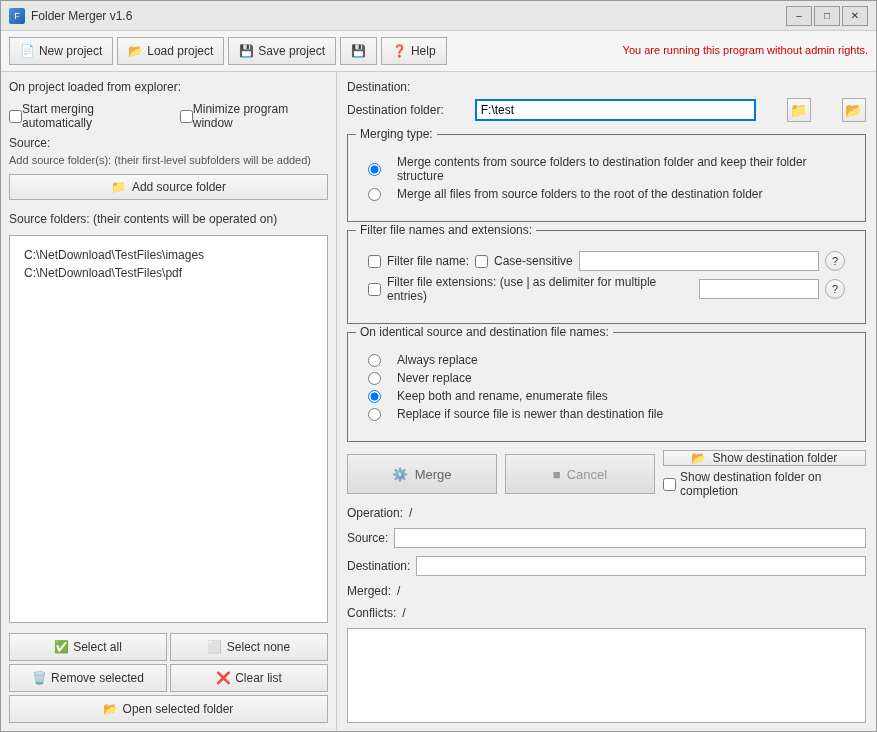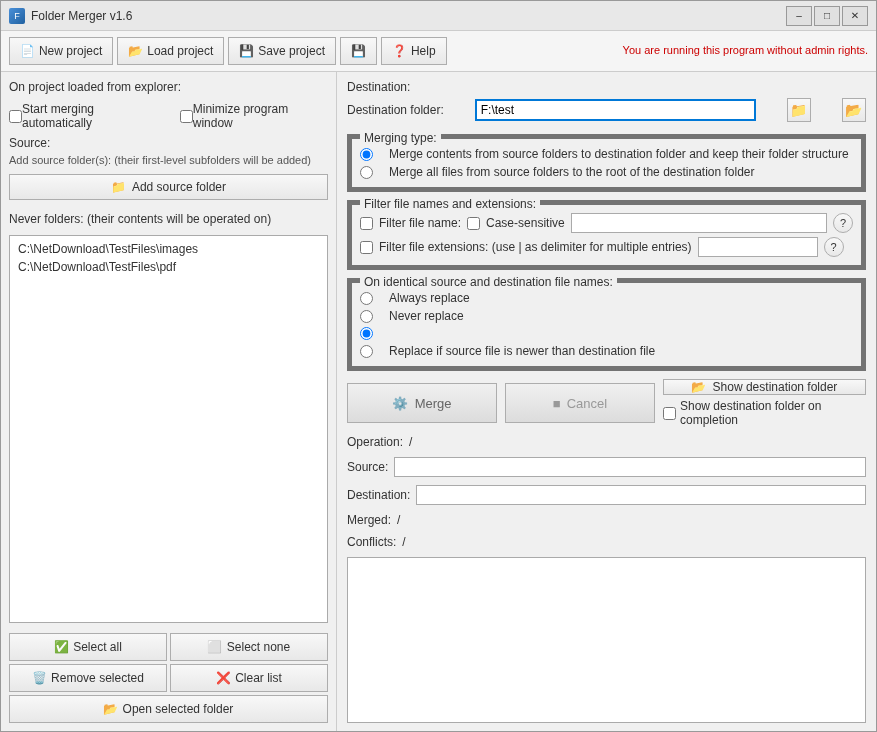--- a/index.html
+++ b/index.html
@@ -150,21 +150,21 @@
       flex: 1;
       border: 1px solid #aaa;
       background: white;
       overflow-y: auto;
       overflow-x: auto;
       min-height: 0;
     }
 
     .source-list-container ul {
       list-style: none;
-      padding: 4px;
+      padding: 10px;
     }
 
     .source-list-container li {
       padding: 2px 4px;
       font-size: 12px;
       color: #333;
       cursor: default;
       white-space: nowrap;
     }
 
@@ -227,22 +227,22 @@
       border: 1px solid #adadad;
       background: linear-gradient(to bottom, #f8f8f8, #e8e8e8);
       cursor: pointer;
       display: flex;
       align-items: center;
       justify-content: center;
       font-size: 14px;
     }
 
     .group-box {
-      border: 5px solid #737373;
-      padding: 8px;
+      border: 1px solid #737373;
+      padding: 20px;
       position: relative;
     }
     .group-title {
       position: absolute;
       top: -8px;
       left: 8px;
       background: #f0f0f0;
       padding: 0 4px;
       font-size: 12px;
       color: #333;
@@ -425,21 +425,21 @@
       <div class="section-label">Source:</div>
       <div class="section-label" style="font-size:11px;color:#555;margin-top:-4px;">
         Add source folder(s): <span>(their first-level subfolders will be added)</span>
       </div>
 
       <button class="add-source-btn">
         <span>📁</span>
         <span>Add source folder</span>
       </button>
 
-      <div class="source-list-label">Never folders: (their contents will be operated on)</div>
+      <div class="source-list-label">Source folders: (their contents will be operated on)</div>
 
       <div class="source-list-container" style="flex:1;min-height:0;">
         <ul id="source-list">
         <li>C:\NetDownload\TestFiles\images</li>
             <li>C:\NetDownload\TestFiles\pdf</li>
           </ul>
       </div>
 
       <div class="bottom-buttons">
         <button class="bottom-btn">
@@ -516,20 +516,21 @@
         <div class="radio-row">
           <input type="radio" name="identical" id="always" style="">
           <label for="always">Always replace</label>
         </div>
         <div class="radio-row">
           <input type="radio" name="identical" id="never" style="">
           <label for="never">Never replace</label>
         </div>
         <div class="radio-row">
           <input type="radio" name="identical" id="keepboth" checked="" style="">
+          <label for="keepboth">Keep both and rename, enumerate files</label>
         </div>
         <div class="radio-row">
           <input type="radio" name="identical" id="replacenewer" style="">
           <label for="replacenewer">Replace if source file is newer than destination file</label>
         </div>
       </div>
 
       <div style="display:flex;gap:8px;align-items:center;">
         <button class="merge-btn">
           <span>⚙️</span>

